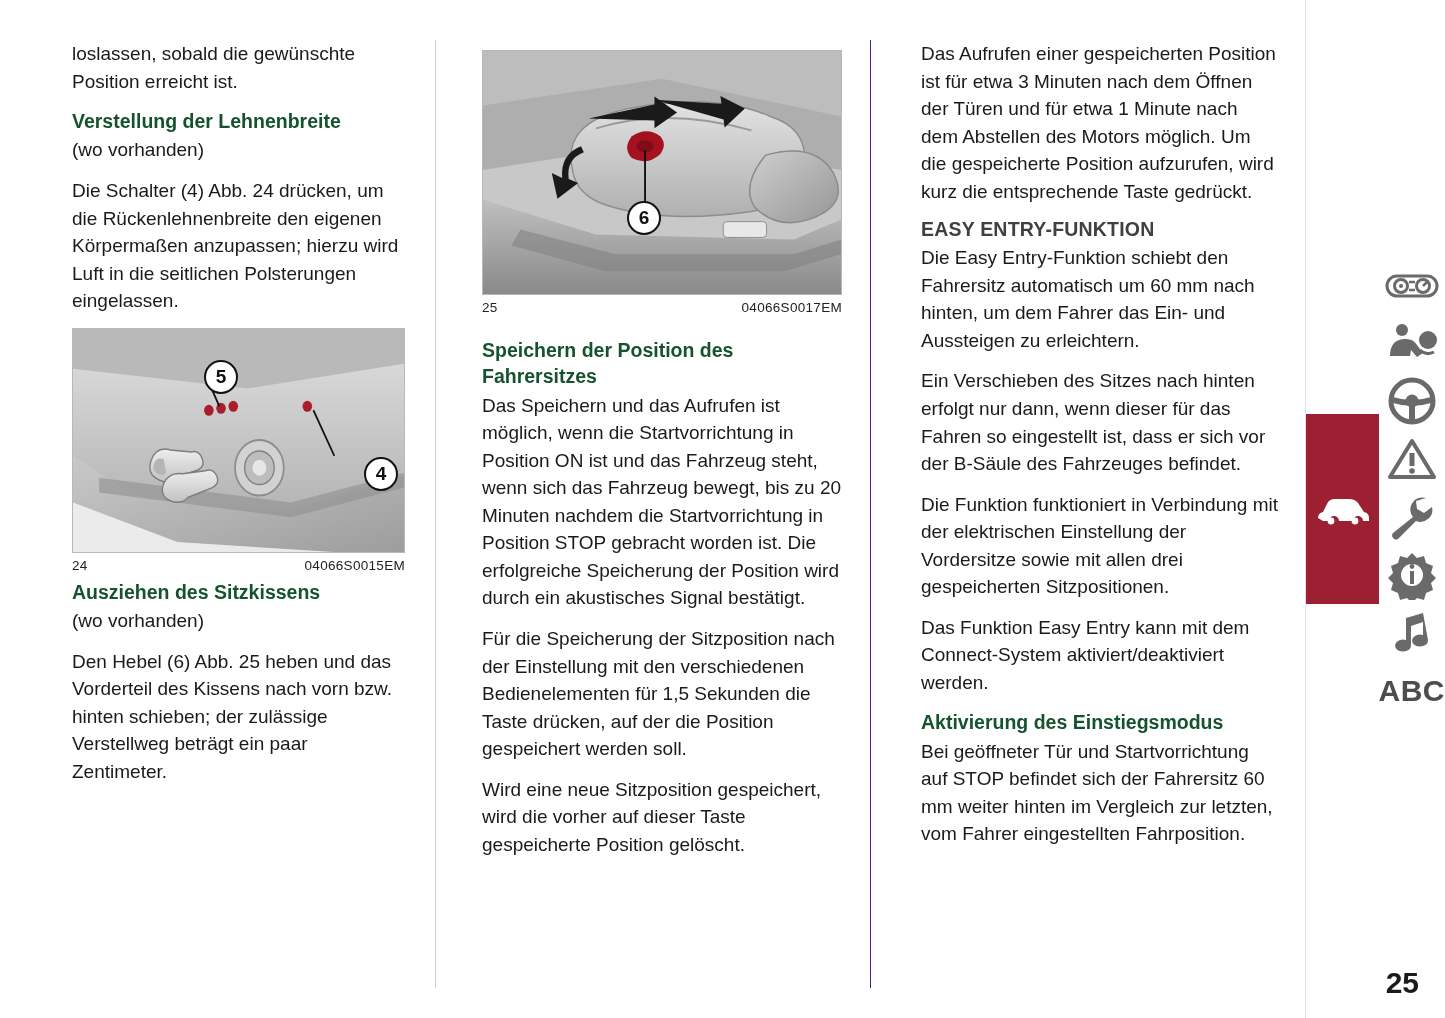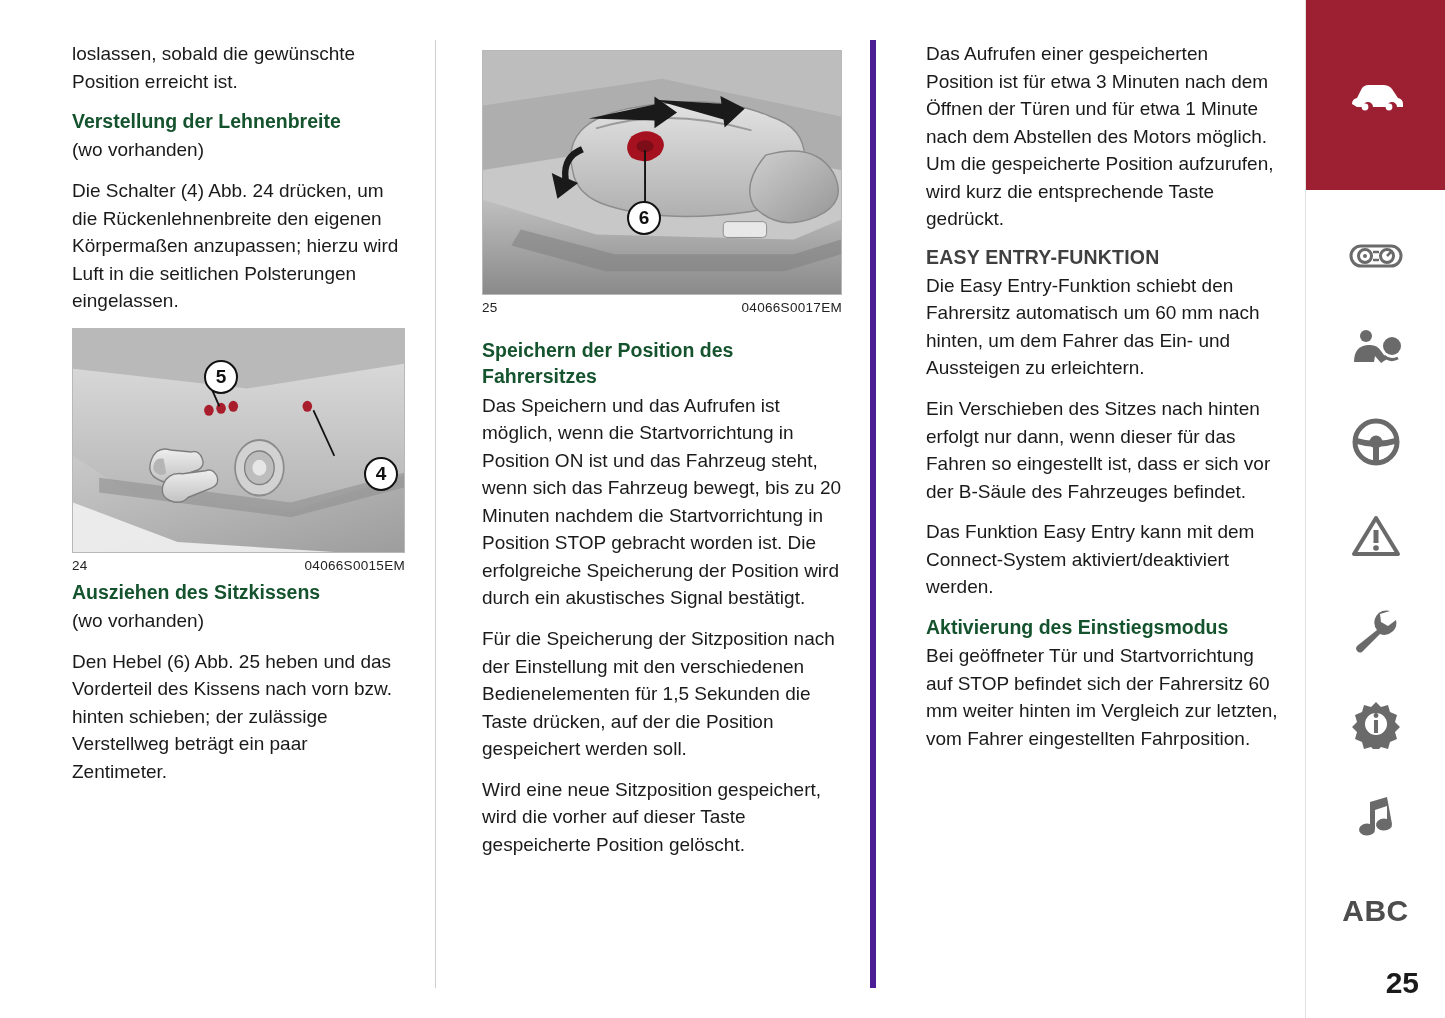--- a/index.html
+++ b/index.html
@@ -17,21 +17,21 @@
     background: #ffffff;
   }
   
   .sidebar {
     position: absolute;
     top: 0; right: 0;
     width: 140px; height: 1018px;
     background: #ffffff;
     border-left: 1px solid #e2e2e2;
     display: flex;
-    flex-direction: column;
+    flex-direction: row;
     align-items: center;
   }
   .sidebar-top-block {
     width: 140px;
     height: 190px;
     background: #9d1f32;
     display: flex;
     align-items: center;
     justify-content: center;
   }
@@ -73,21 +73,21 @@
     padding: 40px 0 30px 0;
   }
   .col {
     position: relative;
     padding: 0 30px;
   }
   .col-1 { width: 435px; padding-left: 72px; padding-right: 30px; }
   .col-2 { width: 435px; padding-left: 46px; padding-right: 28px;
            border-left: 1px solid #cfcfcf; }
   .col-3 { width: 435px; padding-left: 50px; padding-right: 26px;
-           border-left: 6px solid #4c1d95; }
+           border-left: 1px solid #4c1d95; }
   p {
     margin: 0 0 13px 0;
     font-size: 19px;
     line-height: 1.45;
     color: #1a1a1a;
   }
   h3 {
     margin: 6px 0 2px 0;
     font-size: 19.5px;
     line-height: 1.35;
@@ -258,20 +258,21 @@
       <p>Für die Speicherung der Sitzposition nach der Einstellung mit den verschiedenen Bedienelementen für 1,5 Sekunden die Taste drücken, auf der die Position gespeichert werden soll.</p>
       <p>Wird eine neue Sitzposition gespeichert, wird die vorher auf dieser Taste gespeicherte Position gelöscht.</p>
     </div>
 
     <div class="col col-3">
       <p>Das Aufrufen einer gespeicherten Position ist für etwa 3 Minuten nach dem Öffnen der Türen und für etwa 1 Minute nach dem Abstellen des Motors möglich. Um die gespeicherte Position aufzurufen, wird kurz die entsprechende Taste gedrückt.</p>
 
       <h2>EASY ENTRY-FUNKTION</h2>
       <p>Die Easy Entry-Funktion schiebt den Fahrersitz automatisch um 60 mm nach hinten, um dem Fahrer das Ein- und Aussteigen zu erleichtern.</p>
       <p>Ein Verschieben des Sitzes nach hinten erfolgt nur dann, wenn dieser für das Fahren so eingestellt ist, dass er sich vor der B-Säule des Fahrzeuges befindet.</p>
+      <p>Die Funktion funktioniert in Verbindung mit der elektrischen Einstellung der Vordersitze sowie mit allen drei gespeicherten Sitzpositionen.</p>
       <p>Das Funktion Easy Entry kann mit dem Connect-System aktiviert/deaktiviert werden.</p>
 
       <h3>Aktivierung des Einstiegsmodus</h3>
       <p>Bei geöffneter Tür und Startvorrichtung auf STOP befindet sich der Fahrersitz 60 mm weiter hinten im Vergleich zur letzten, vom Fahrer eingestellten Fahrposition.</p>
     </div>
   </div>
 
   <div class="sidebar">
     <div class="sidebar-top-block">
       <span class="sb-icon">

